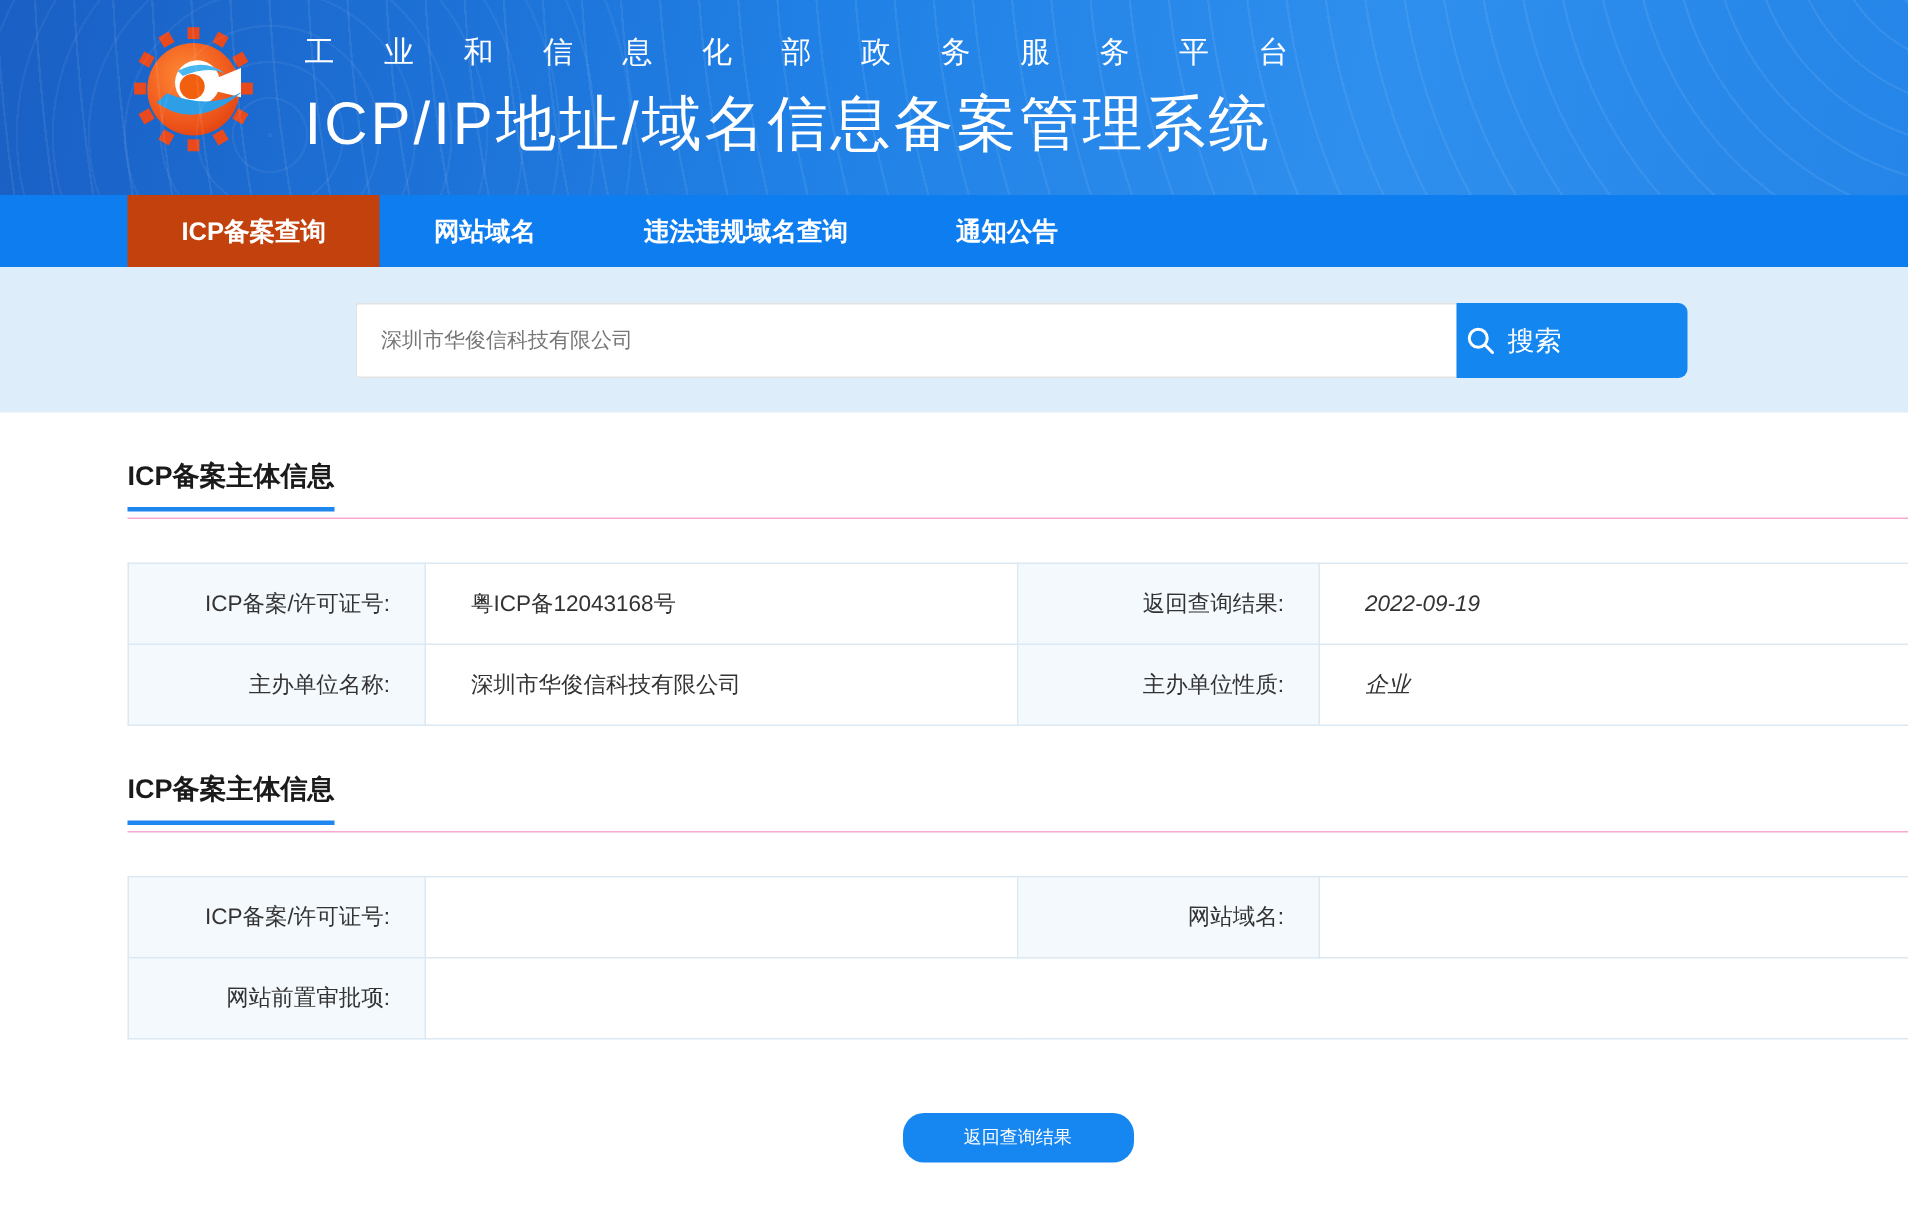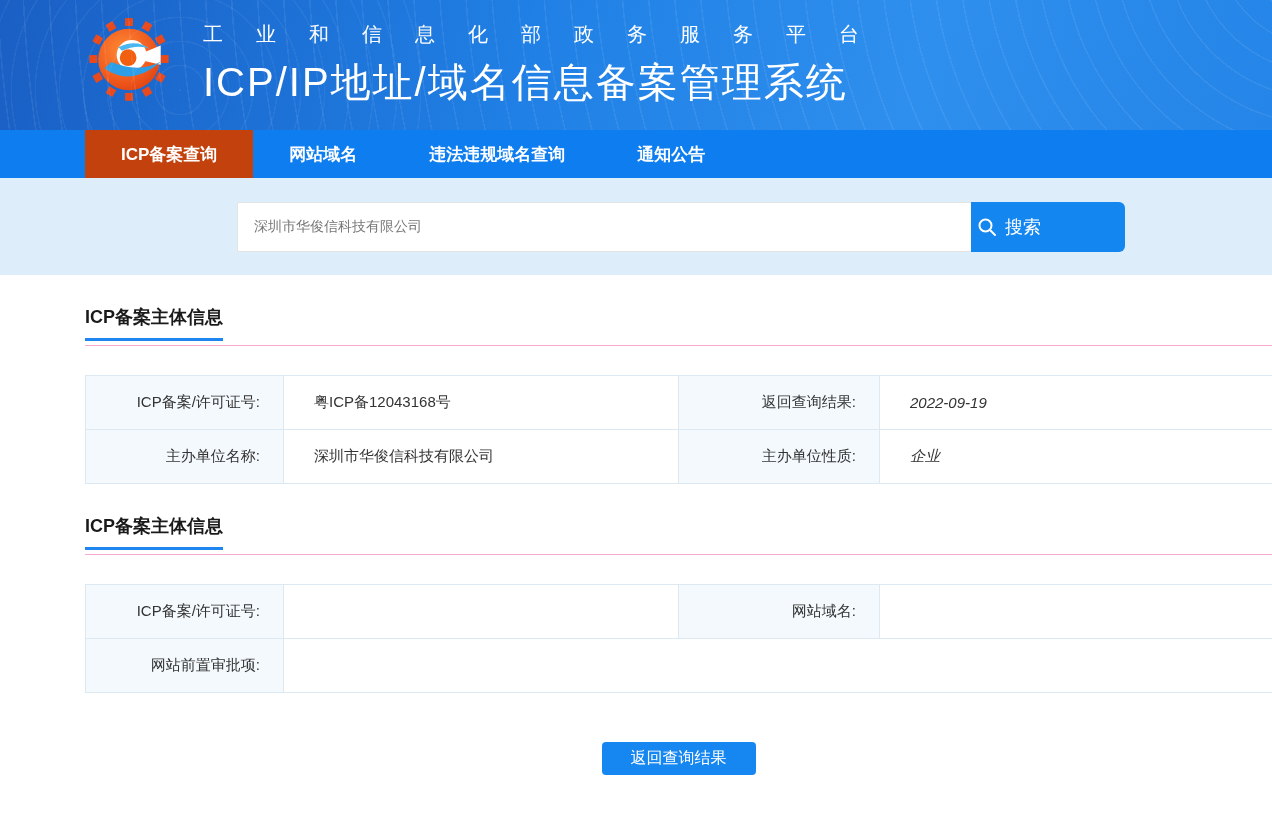--- a/index.html
+++ b/index.html
@@ -99,22 +99,22 @@
   table.info td:last-child { border-right: none; font-style: italic; }
   td.lbl {
     background: #f4f9fd; text-align: right; padding-right: 23px;
     white-space: nowrap;
   }
   td.val { padding-left: 30px; }
 
   .actions { text-align: center; margin-top: 49px; }
   .back-btn {
     width: 154px; height: 33px;
-    background: #1687f0; color: #fff; border: none; border-radius: 4px;
-    font-size: 16px; cursor: pointer;
+    background: #1687f0; color: #fff; border: none; border-radius: 14px;
+    font-size: 12px; cursor: pointer;
     font-family: "Liberation Sans", "DejaVu Sans", sans-serif;
   }
 </style>
 </head>
 <body>
 
 <header class="hdr">
   <div class="logo">
     <svg width="88" height="104" viewBox="0 0 100 104">
       <defs>

